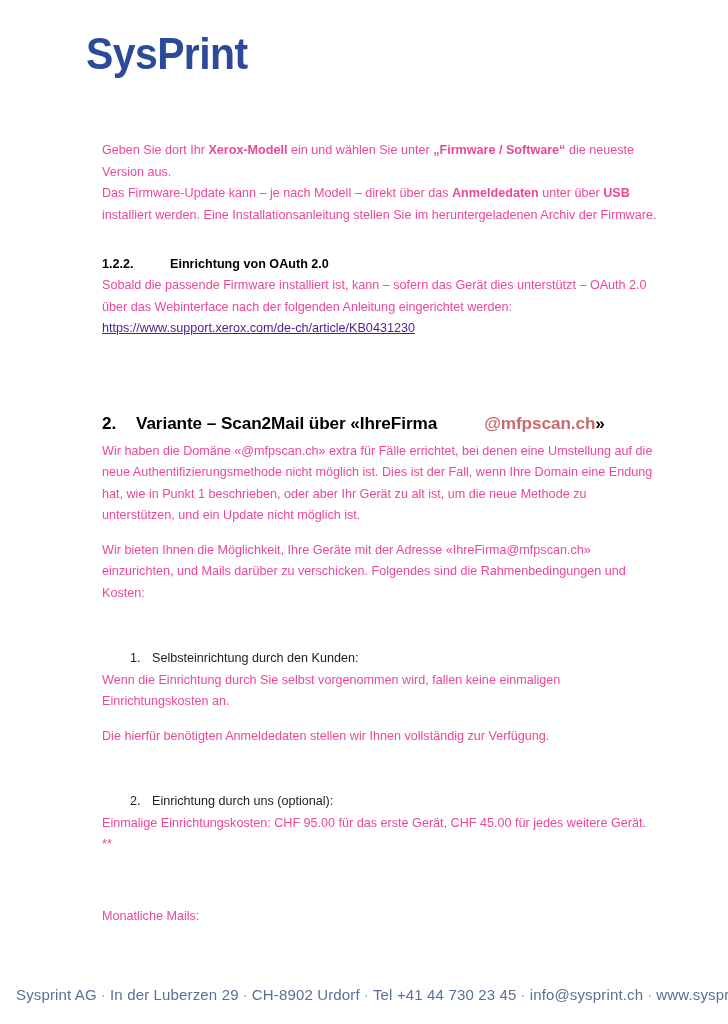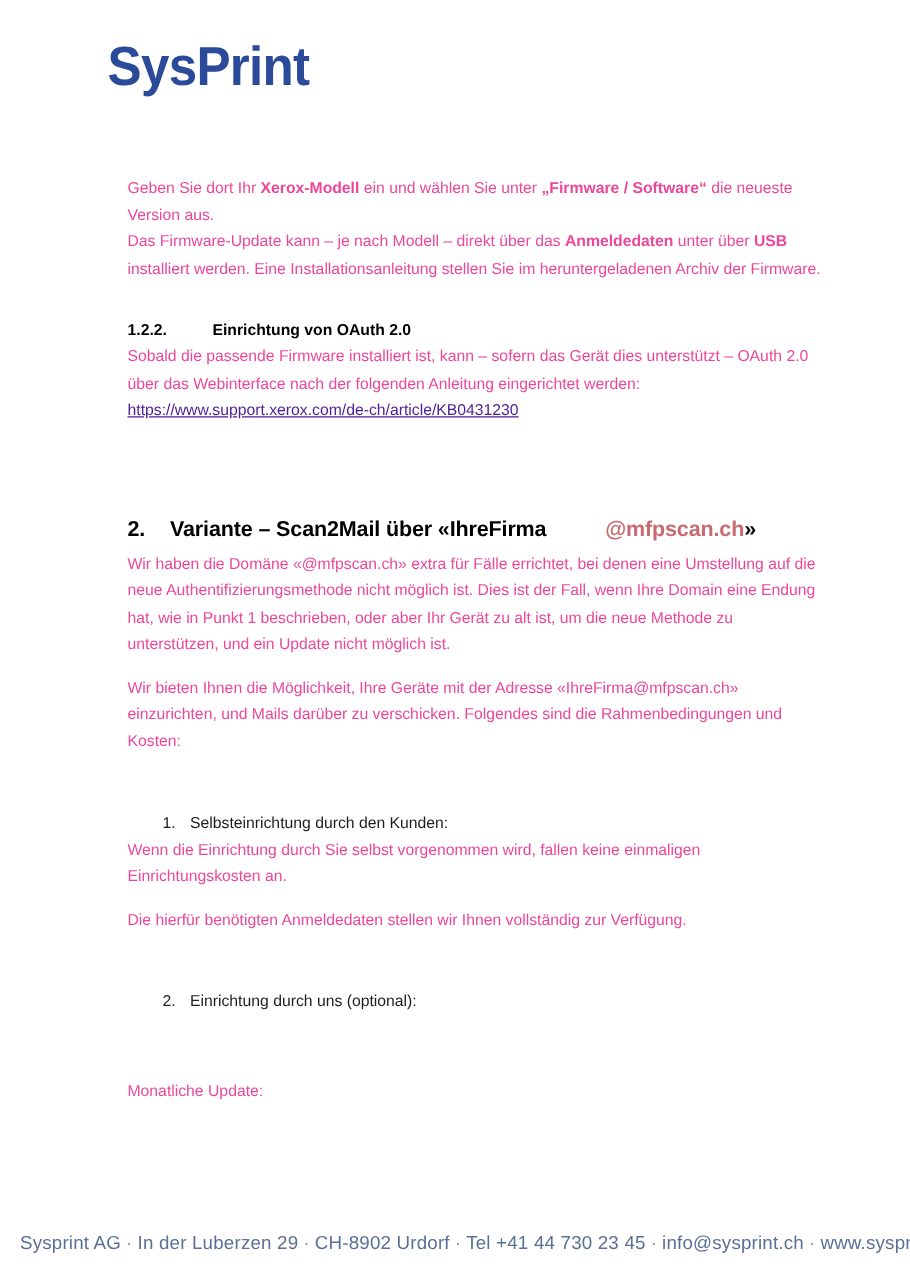--- a/index.html
+++ b/index.html
@@ -182,26 +182,27 @@
     <p class="para">Wenn die Einrichtung durch Sie selbst vorgenommen wird, fallen keine einmaligen Einrichtungskosten an.</p>
 
     <div class="gap-md"></div>
 
     <p class="para">Die hierfür benötigten Anmeldedaten stellen wir Ihnen vollständig zur Verfügung.</p>
 
     <div class="gap-xl"></div>
 
     
     <div class="list-item"><span class="li-num">2.</span><span>Einrichtung durch uns (optional):</span></div>
+    <p class="para">Einmalige Einrichtungskosten: CHF 95.00 für das erste Gerät, CHF 45.00 für jedes weitere Gerät. **</p>
 
     <div class="gap-xl"></div>
     <div class="gap-sm"></div>
 
     
-    <p class="para">Monatliche Update:</p>
+    <p class="para">Monatliche Mails:</p>
 
     <div class="gap-md"></div>
 
 
   </div>
 
   <div class="footer">
     <div class="footer-line"><span>Sysprint AG</span><span class="sep">·</span><span>In der Luberzen 29</span><span class="sep">·</span><span>CH-8902 Urdorf</span><span class="sep">·</span><span>Tel +41 44 730 23 45</span><span class="sep">·</span><span>info@sysprint.ch</span><span class="sep">·</span><span>www.sysprint.ch</span></div>
   </div>
 

